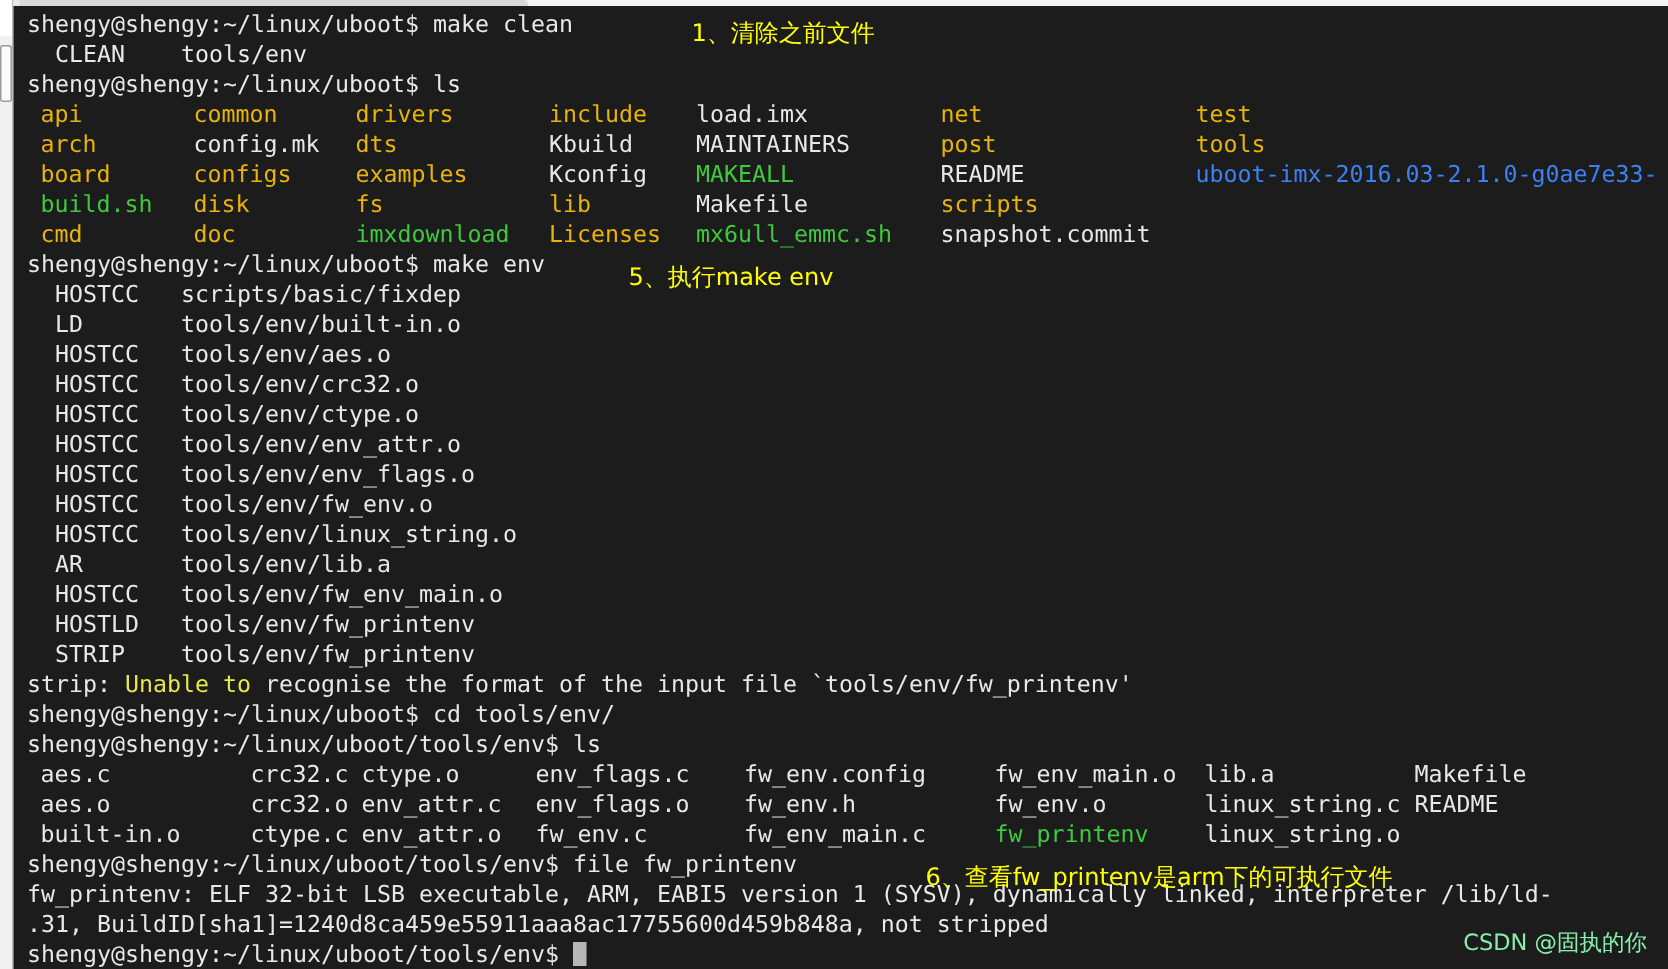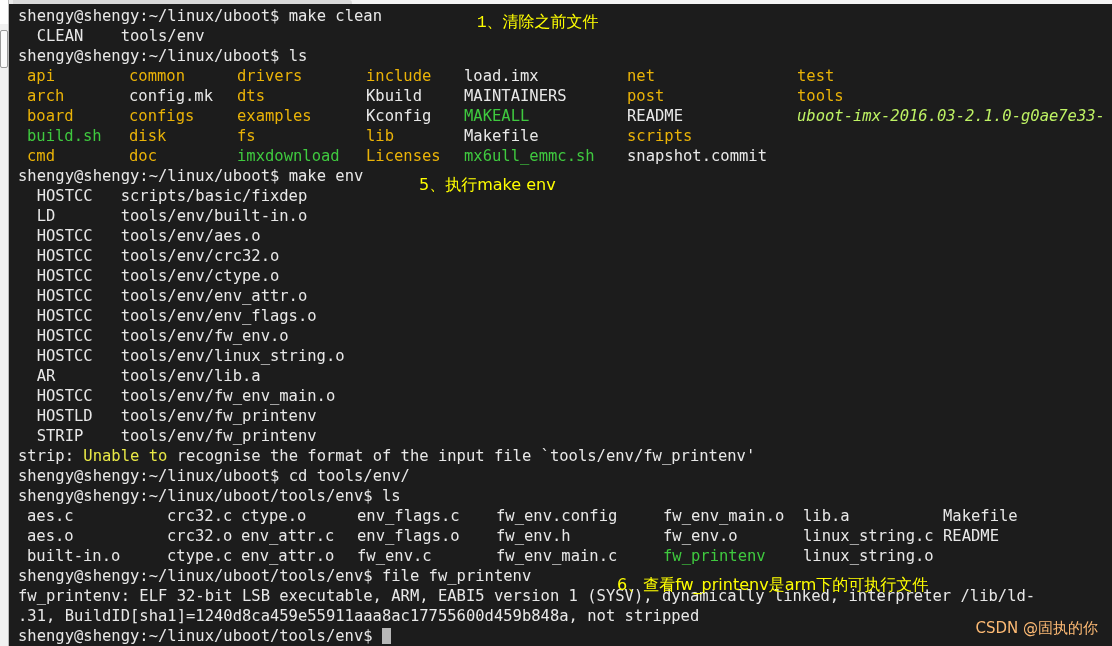--- a/index.html
+++ b/index.html
@@ -73,21 +73,21 @@
   }
   .line {
     height: 20px;
     padding-left: 9px;
     white-space: pre;
   }
   
   .c-white   { color: #e8e8e8; }
   .c-dir     { color: #eab308; }
   .c-exe     { color: #3fc93f; }
-  .c-arch    { color: #bef264; font-style: italic; }
+  .c-arch    { color: #3b82f6; }
   .c-yellow  { color: #e8e846; }
 
   
   .note {
     position: absolute;
     color: #ffff00;
     font-family: "DejaVu Sans", "Liberation Sans", sans-serif;
     font-size: 16px;
     white-space: nowrap;
   }
@@ -95,21 +95,21 @@
     display: inline-block;
     width: 9px;
     height: 16px;
     background: #b7b7b7;
     vertical-align: -3px;
   }
   .watermark {
     position: absolute;
     right: 14px;
     bottom: 8px;
-    color: #fdba74;
+    color: #86efac;
     font-family: "DejaVu Sans", "Liberation Sans", sans-serif;
     font-size: 15px;
     white-space: nowrap;
     margin-top: 40px;
   }
   .col { display: inline-block; }
 </style>
 </head>
 <body>
 
@@ -118,19 +118,19 @@
   <div class="gutter">
     <div class="gutter-track-top"></div>
     <div class="gutter-thumb"></div>
   </div>
   <div class="chrome-sliver"></div>
   <div class="chrome-sliver2"></div>
 
   <div class="term">
     <div class="lines" id="lines"><div class="line"><span class="c-white">shengy@shengy:~/linux/uboot$</span> <span class="c-white">make clean</span></div><div class="line"><span class="c-white">  CLEAN    tools/env</span></div><div class="line"><span class="c-white">shengy@shengy:~/linux/uboot$</span> <span class="c-white">ls</span></div><div class="line"><span style="position:relative;display:block;height:20px;"><span class="col c-dir" style="position:absolute;left:9px;">api</span><span class="col c-dir" style="position:absolute;left:111px;">common</span><span class="col c-dir" style="position:absolute;left:219px;">drivers</span><span class="col c-dir" style="position:absolute;left:348px;">include</span><span class="col c-white" style="position:absolute;left:446px;">load.imx</span><span class="col c-dir" style="position:absolute;left:609px;">net</span><span class="col c-dir" style="position:absolute;left:779px;">test</span></span></div><div class="line"><span style="position:relative;display:block;height:20px;"><span class="col c-dir" style="position:absolute;left:9px;">arch</span><span class="col c-white" style="position:absolute;left:111px;">config.mk</span><span class="col c-dir" style="position:absolute;left:219px;">dts</span><span class="col c-white" style="position:absolute;left:348px;">Kbuild</span><span class="col c-white" style="position:absolute;left:446px;">MAINTAINERS</span><span class="col c-dir" style="position:absolute;left:609px;">post</span><span class="col c-dir" style="position:absolute;left:779px;">tools</span></span></div><div class="line"><span style="position:relative;display:block;height:20px;"><span class="col c-dir" style="position:absolute;left:9px;">board</span><span class="col c-dir" style="position:absolute;left:111px;">configs</span><span class="col c-dir" style="position:absolute;left:219px;">examples</span><span class="col c-white" style="position:absolute;left:348px;">Kconfig</span><span class="col c-exe" style="position:absolute;left:446px;">MAKEALL</span><span class="col c-white" style="position:absolute;left:609px;">README</span><span class="col c-arch" style="position:absolute;left:779px;">uboot-imx-2016.03-2.1.0-g0ae7e33-</span></span></div><div class="line"><span style="position:relative;display:block;height:20px;"><span class="col c-exe" style="position:absolute;left:9px;">build.sh</span><span class="col c-dir" style="position:absolute;left:111px;">disk</span><span class="col c-dir" style="position:absolute;left:219px;">fs</span><span class="col c-dir" style="position:absolute;left:348px;">lib</span><span class="col c-white" style="position:absolute;left:446px;">Makefile</span><span class="col c-dir" style="position:absolute;left:609px;">scripts</span></span></div><div class="line"><span style="position:relative;display:block;height:20px;"><span class="col c-dir" style="position:absolute;left:9px;">cmd</span><span class="col c-dir" style="position:absolute;left:111px;">doc</span><span class="col c-exe" style="position:absolute;left:219px;">imxdownload</span><span class="col c-dir" style="position:absolute;left:348px;">Licenses</span><span class="col c-exe" style="position:absolute;left:446px;">mx6ull_emmc.sh</span><span class="col c-white" style="position:absolute;left:609px;">snapshot.commit</span></span></div><div class="line"><span class="c-white">shengy@shengy:~/linux/uboot$</span> <span class="c-white">make env</span></div><div class="line"><span class="c-white">  HOSTCC   scripts/basic/fixdep</span></div><div class="line"><span class="c-white">  LD       tools/env/built-in.o</span></div><div class="line"><span class="c-white">  HOSTCC   tools/env/aes.o</span></div><div class="line"><span class="c-white">  HOSTCC   tools/env/crc32.o</span></div><div class="line"><span class="c-white">  HOSTCC   tools/env/ctype.o</span></div><div class="line"><span class="c-white">  HOSTCC   tools/env/env_attr.o</span></div><div class="line"><span class="c-white">  HOSTCC   tools/env/env_flags.o</span></div><div class="line"><span class="c-white">  HOSTCC   tools/env/fw_env.o</span></div><div class="line"><span class="c-white">  HOSTCC   tools/env/linux_string.o</span></div><div class="line"><span class="c-white">  AR       tools/env/lib.a</span></div><div class="line"><span class="c-white">  HOSTCC   tools/env/fw_env_main.o</span></div><div class="line"><span class="c-white">  HOSTLD   tools/env/fw_printenv</span></div><div class="line"><span class="c-white">  STRIP    tools/env/fw_printenv</span></div><div class="line"><span class="c-white">strip: </span><span class="c-yellow">Unable to</span><span class="c-white"> recognise the format of the input file `tools/env/fw_printenv'</span></div><div class="line"><span class="c-white">shengy@shengy:~/linux/uboot$</span> <span class="c-white">cd tools/env/</span></div><div class="line"><span class="c-white">shengy@shengy:~/linux/uboot/tools/env$</span> <span class="c-white">ls</span></div><div class="line"><span style="position:relative;display:block;height:20px;"><span class="col c-white" style="position:absolute;left:9px;">aes.c</span><span class="col c-white" style="position:absolute;left:149px;">crc32.c</span><span class="col c-white" style="position:absolute;left:223px;">ctype.o</span><span class="col c-white" style="position:absolute;left:339px;">env_flags.c</span><span class="col c-white" style="position:absolute;left:478px;">fw_env.config</span><span class="col c-white" style="position:absolute;left:645px;">fw_env_main.o</span><span class="col c-white" style="position:absolute;left:785px;">lib.a</span><span class="col c-white" style="position:absolute;left:925px;">Makefile</span></span></div><div class="line"><span style="position:relative;display:block;height:20px;"><span class="col c-white" style="position:absolute;left:9px;">aes.o</span><span class="col c-white" style="position:absolute;left:149px;">crc32.o</span><span class="col c-white" style="position:absolute;left:223px;">env_attr.c</span><span class="col c-white" style="position:absolute;left:339px;">env_flags.o</span><span class="col c-white" style="position:absolute;left:478px;">fw_env.h</span><span class="col c-white" style="position:absolute;left:645px;">fw_env.o</span><span class="col c-white" style="position:absolute;left:785px;">linux_string.c</span><span class="col c-white" style="position:absolute;left:925px;">README</span></span></div><div class="line"><span style="position:relative;display:block;height:20px;"><span class="col c-white" style="position:absolute;left:9px;">built-in.o</span><span class="col c-white" style="position:absolute;left:149px;">ctype.c</span><span class="col c-white" style="position:absolute;left:223px;">env_attr.o</span><span class="col c-white" style="position:absolute;left:339px;">fw_env.c</span><span class="col c-white" style="position:absolute;left:478px;">fw_env_main.c</span><span class="col c-exe" style="position:absolute;left:645px;">fw_printenv</span><span class="col c-white" style="position:absolute;left:785px;">linux_string.o</span></span></div><div class="line"><span class="c-white">shengy@shengy:~/linux/uboot/tools/env$</span> <span class="c-white">file fw_printenv</span></div><div class="line"><span class="c-white">fw_printenv: ELF 32-bit LSB executable, ARM, EABI5 version 1 (SYSV), dynamically linked, interpreter /lib/ld-</span></div><div class="line"><span class="c-white">.31, BuildID[sha1]=1240d8ca459e55911aaa8ac17755600d459b848a, not stripped</span></div><div class="line"><span class="c-white">shengy@shengy:~/linux/uboot/tools/env$</span> <span class="cursor"></span></div></div>
 
-    <div class="note" id="note-1" style="left: 468px; top: 8px; font-family: Liberation Mono, monospace;">1、清除之前文件</div>
+    <div class="note" id="note-1" style="left: 452px; top: 8px;">1、清除之前文件</div>
     <div class="note" id="note-2" style="left: 410px; top: 171px;">5、执行make env</div>
     <div class="note" id="note-3" style="left: 608px; top: 571px;">6、查看fw_printenv是arm下的可执行文件</div>
 
     <div class="watermark">CSDN @固执的你</div>
   </div>
 </div>
 
 </body></html>

